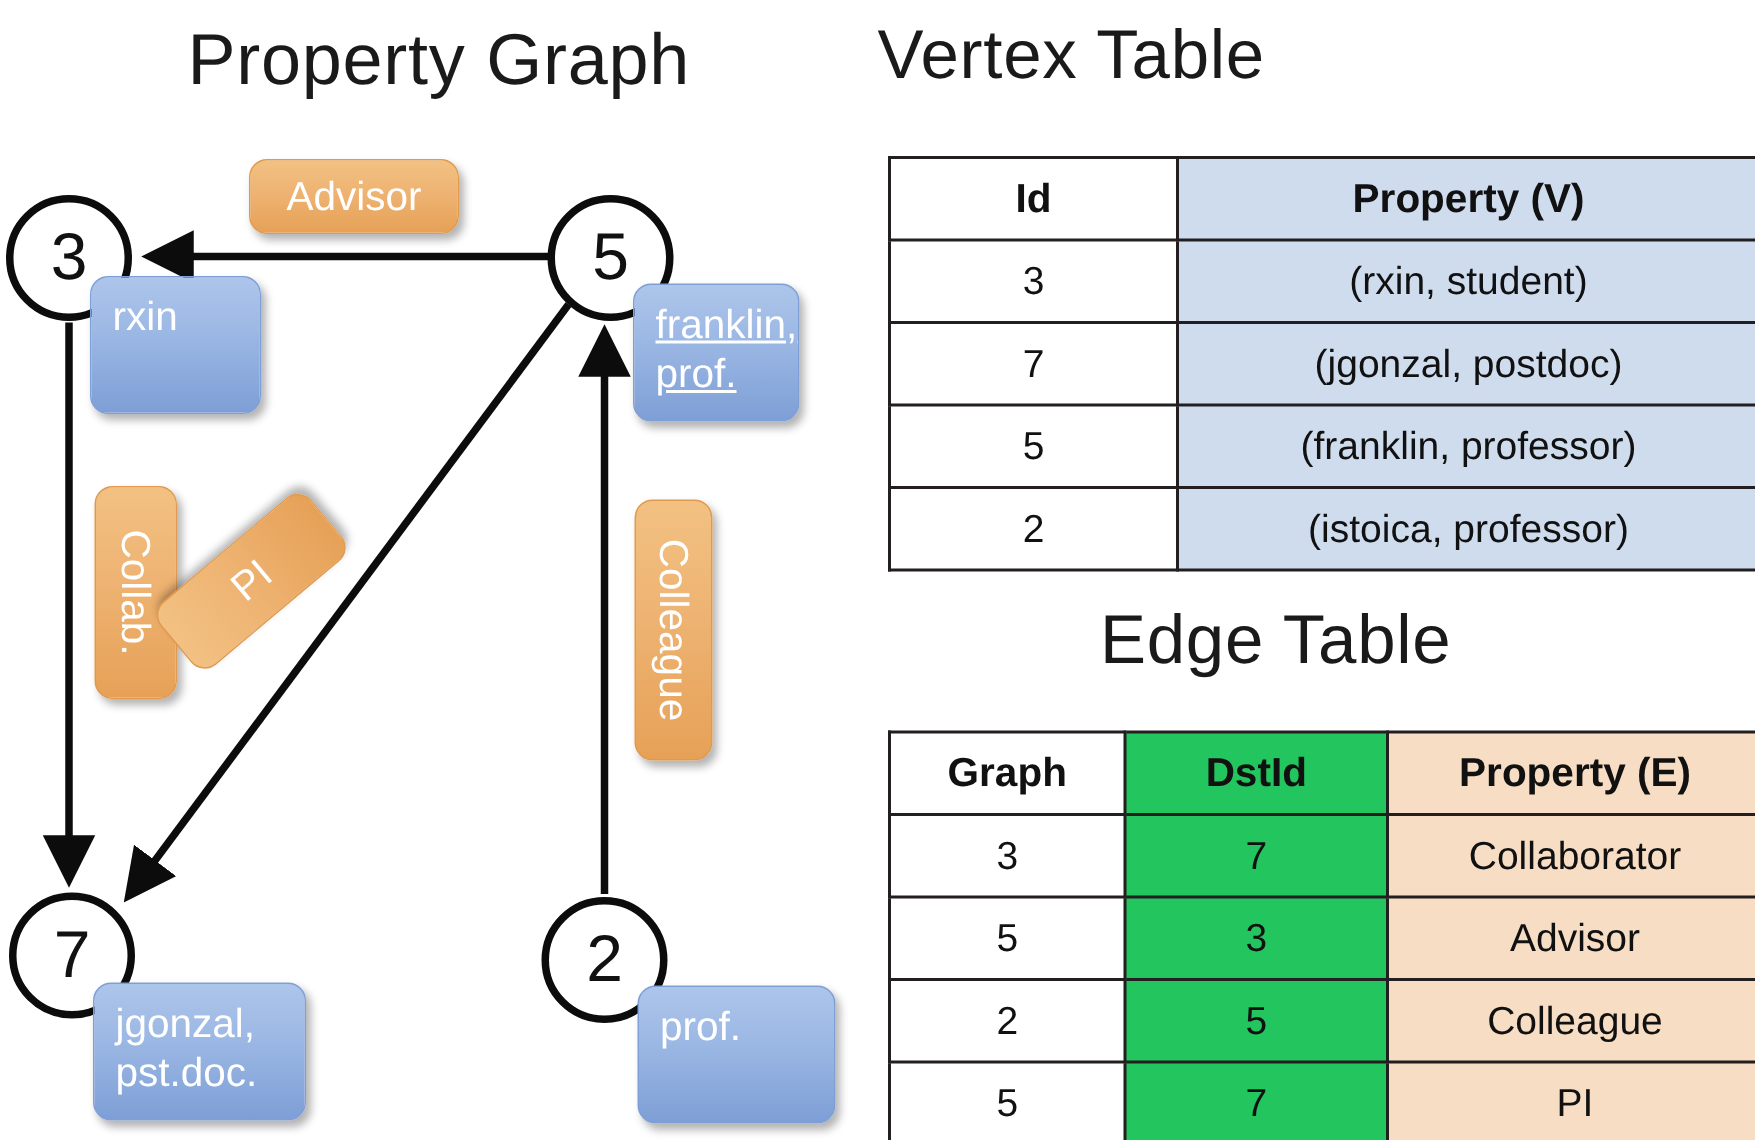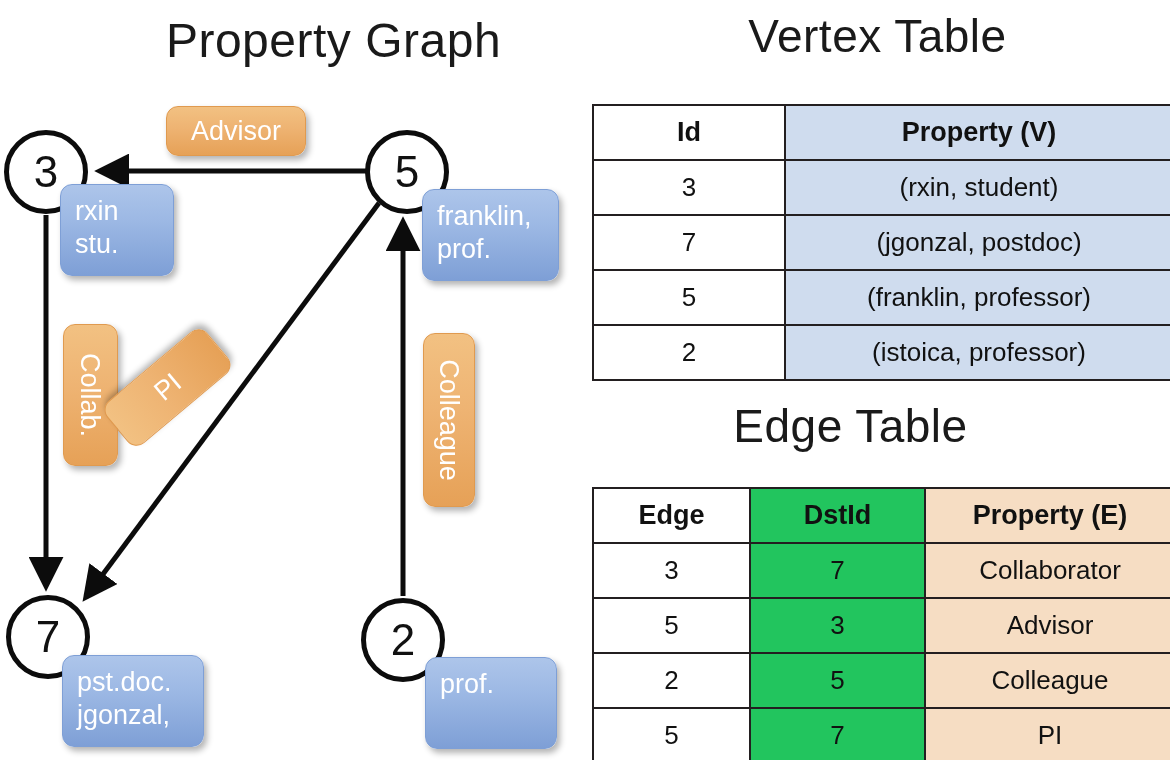--- a/index.html
+++ b/index.html
@@ -23,25 +23,23 @@
     font-weight: 300;
     letter-spacing: 0.5px;
     color: #1a1a1a;
     white-space: nowrap;
   }
   #title-property-graph {
     left: 0px; top: 12px; width: 585px;
     text-align: center;
     font-size: 48px;
     line-height: 58px;
-    padding-left: 41px;
   }
   #title-vertex-table {
     left: 585px; top: 8px; width: 585px;
-    text-align: center;
     font-size: 46px;
     line-height: 56px;
   }
   #title-edge-table {
     left: 558px; top: 398px; width: 585px;
     text-align: center;
     font-size: 46px;
     line-height: 56px;
   }
 
@@ -100,21 +98,21 @@
     background: linear-gradient(to bottom, #f2c182 0%, #eeb372 45%, #e6a157 100%);
     border: 1px solid #e09a4f;
     font-size: 27px;
     line-height: 30px;
     display: flex;
     align-items: center;
     justify-content: center;
   }
 
   #box-rxin     { left: 60px;  top: 184px; width: 114px; height: 92px; }
-  #box-franklin { left: 422px; top: 189px; width: 137px; height: 92px; }
+  #box-franklin { left: 422px; top: 189px; width: 111px; height: 92px; text-decoration: underline; }
   #box-jgonzal  { left: 62px;  top: 655px; width: 142px; height: 92px; }
   #box-istoica  { left: 425px; top: 657px; width: 132px; height: 92px; }
 
   #box-advisor  { left: 166px; top: 106px; width: 140px; height: 50px; }
 
   #box-collab {
     left: 63px; top: 324px; width: 55px; height: 142px;
   }
   #box-collab .vlabel, #box-colleague .vlabel {
     transform: rotate(90deg);
@@ -194,29 +192,28 @@
     <line x1="403" y1="596" x2="403" y2="222" stroke="#0c0c0c" stroke-width="5" marker-end="url(#arrow)"></line>
   </svg>
 
   <div class="vertex" id="vertex-3">3</div>
   <div class="vertex" id="vertex-5">5</div>
   <div class="vertex" id="vertex-7">7</div>
   <div class="vertex" id="vertex-2">2</div>
 
   <div class="prop-box blue-box" id="box-rxin">
     <div>rxin</div>
-    <div>stu.</div>
   </div>
   <div class="prop-box blue-box" id="box-franklin">
     <div>franklin,</div>
     <div>prof.</div>
   </div>
   <div class="prop-box blue-box" id="box-jgonzal">
+    <div>jgonzal,</div>
     <div>pst.doc.</div>
-    <div>jgonzal,</div>
   </div>
   <div class="prop-box blue-box" id="box-istoica">
     <div>prof.</div>
   </div>
 
   <div class="prop-box orange-box" id="box-advisor">
     <span>Advisor</span>
   </div>
   <div class="prop-box orange-box" id="box-collab">
     <span class="vlabel">Collab.</span>
@@ -256,21 +253,21 @@
       <td class="col-prop">(istoica, professor)</td>
     </tr>
   </tbody>
 </table>
 
 <div class="section-title" id="title-edge-table">Edge Table</div>
 
 <table class="data-table" id="edge-table">
   <thead>
     <tr>
-      <th class="col-src">Edge</th>
+      <th class="col-src">Graph</th>
       <th class="col-dst">DstId</th>
       <th class="col-eprop">Property (E)</th>
     </tr>
   </thead>
   <tbody>
     <tr>
       <td class="col-src">3</td>
       <td class="col-dst">7</td>
       <td class="col-eprop">Collaborator</td>
     </tr>

